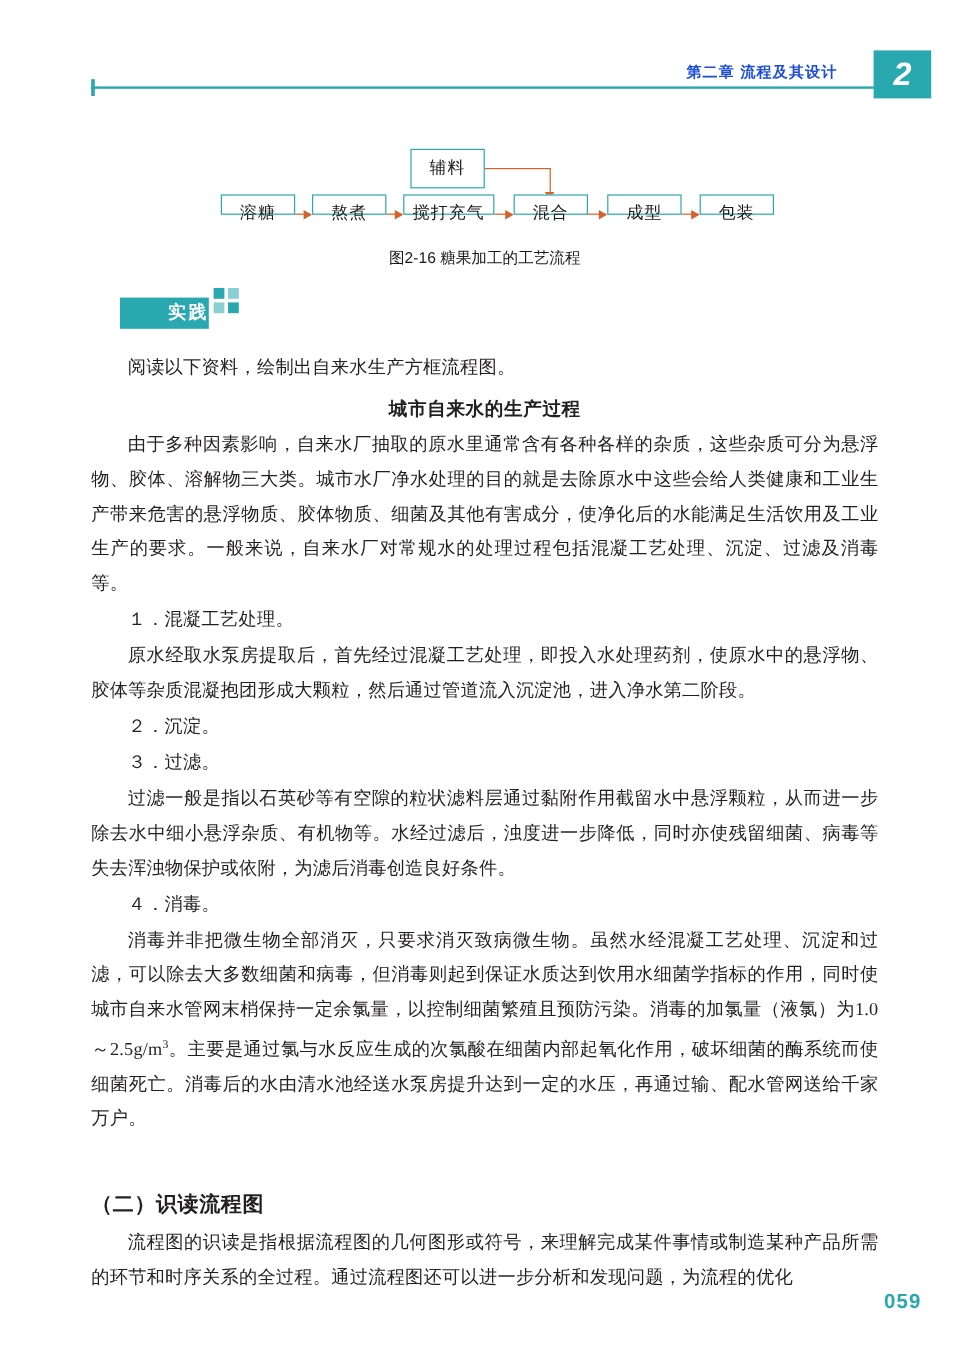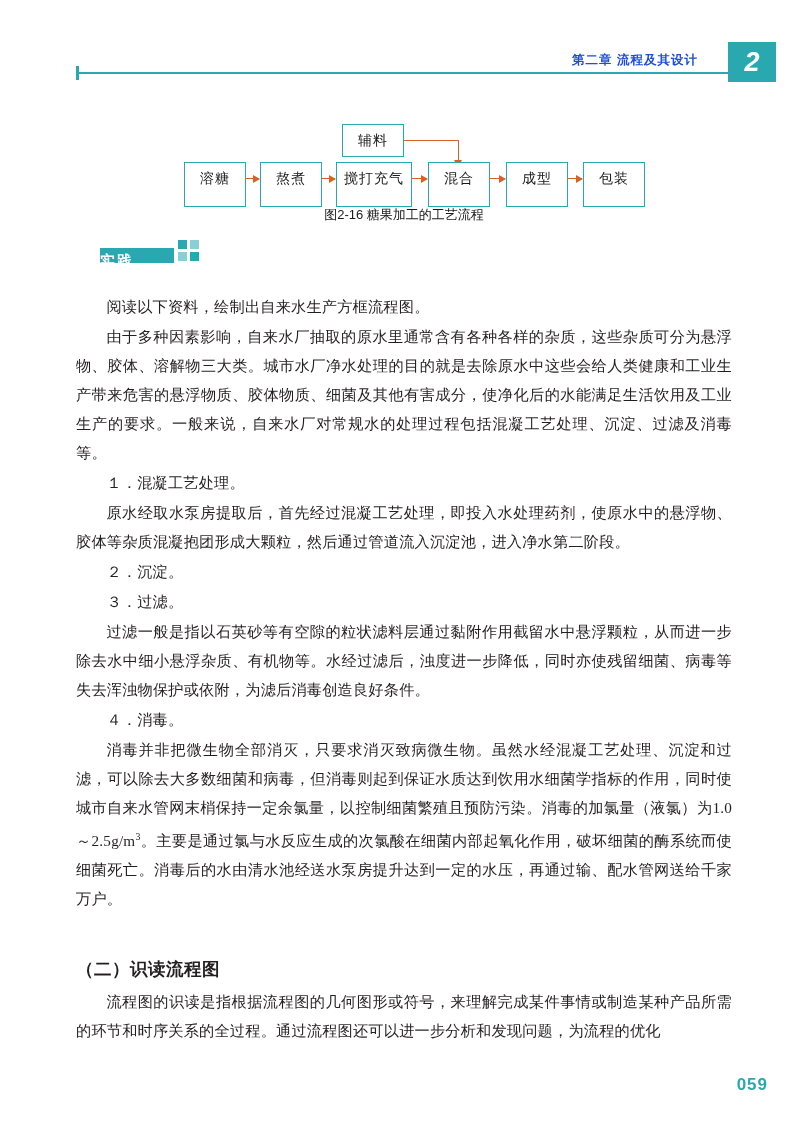--- a/index.html
+++ b/index.html
@@ -77,21 +77,21 @@
     border: 1.2px solid #2aa8b0;
     background: #ffffff;
     font-size: 14px;
     font-family: Liberation Serif, serif;
     color: #1a1a1a;
     text-align: center;
     letter-spacing: 1px;
   }
   .flow-row-box {
     top: 52px;
-    height: 45px;
+    height: 17px;
     line-height: 31px;
   }
   .b1 { left: 184px; width: 62px; }
   .b2 { left: 260px; width: 62px; }
   .b3 { left: 336px; width: 76px; }
   .b4 { left: 428px; width: 62px; }
   .b5 { left: 506px; width: 62px; }
   .b6 { left: 583px; width: 62px; }
   .b-top { top: 14px; left: 342px; width: 62px; height: 33px; line-height: 31px; }
 
@@ -160,27 +160,27 @@
     top: 240px;
     left: 100px;
     width: 200px;
     height: 40px;
   }
   .practice-tag {
     position: absolute;
     top: 8px;
     left: 0;
     width: 74px;
-    height: 15px;
+    height: 26px;
     background: #2aa8b0;
     color: #fff;
     font-size: 15px;
     font-weight: bold;
     font-family: "Liberation Sans", sans-serif;
-    text-align: left;
+    text-align: right;
     line-height: 26px;
     letter-spacing: 2px;
   }
   .sq {
     position: absolute;
     background: #2aa8b0;
   }
   .sq1 { left: 78px; top: 0px;  width: 9px; height: 9px; }
   .sq2 { left: 90px; top: 0px;  width: 9px; height: 9px; opacity: .55; }
   .sq3 { left: 78px; top: 12px; width: 9px; height: 9px; opacity: .55; }
@@ -265,20 +265,21 @@
 <div class="practice">
   <div class="practice-tag">实践</div>
   <div class="sq sq1"></div>
   <div class="sq sq2"></div>
   <div class="sq sq3"></div>
   <div class="sq sq4"></div>
 </div>
 
 <div class="content">
   <p class="t indent">阅读以下资料，绘制出自来水生产方框流程图。</p>
+  <h3 class="subtitle">城市自来水的生产过程</h3>
   <p class="t indent">由于多种因素影响，自来水厂抽取的原水里通常含有各种各样的杂质，这些杂质可分为悬浮物、胶体、溶解物三大类。城市水厂净水处理的目的就是去除原水中这些会给人类健康和工业生产带来危害的悬浮物质、胶体物质、细菌及其他有害成分，使净化后的水能满足生活饮用及工业生产的要求。一般来说，自来水厂对常规水的处理过程包括混凝工艺处理、沉淀、过滤及消毒等。</p>
 
   <p class="t indent">１．混凝工艺处理。</p>
   <p class="t indent">原水经取水泵房提取后，首先经过混凝工艺处理，即投入水处理药剂，使原水中的悬浮物、胶体等杂质混凝抱团形成大颗粒，然后通过管道流入沉淀池，进入净水第二阶段。</p>
 
   <p class="t indent">２．沉淀。</p>
 
   <p class="t indent">３．过滤。</p>
   <p class="t indent">过滤一般是指以石英砂等有空隙的粒状滤料层通过黏附作用截留水中悬浮颗粒，从而进一步除去水中细小悬浮杂质、有机物等。水经过滤后，浊度进一步降低，同时亦使残留细菌、病毒等失去浑浊物保护或依附，为滤后消毒创造良好条件。</p>
 

